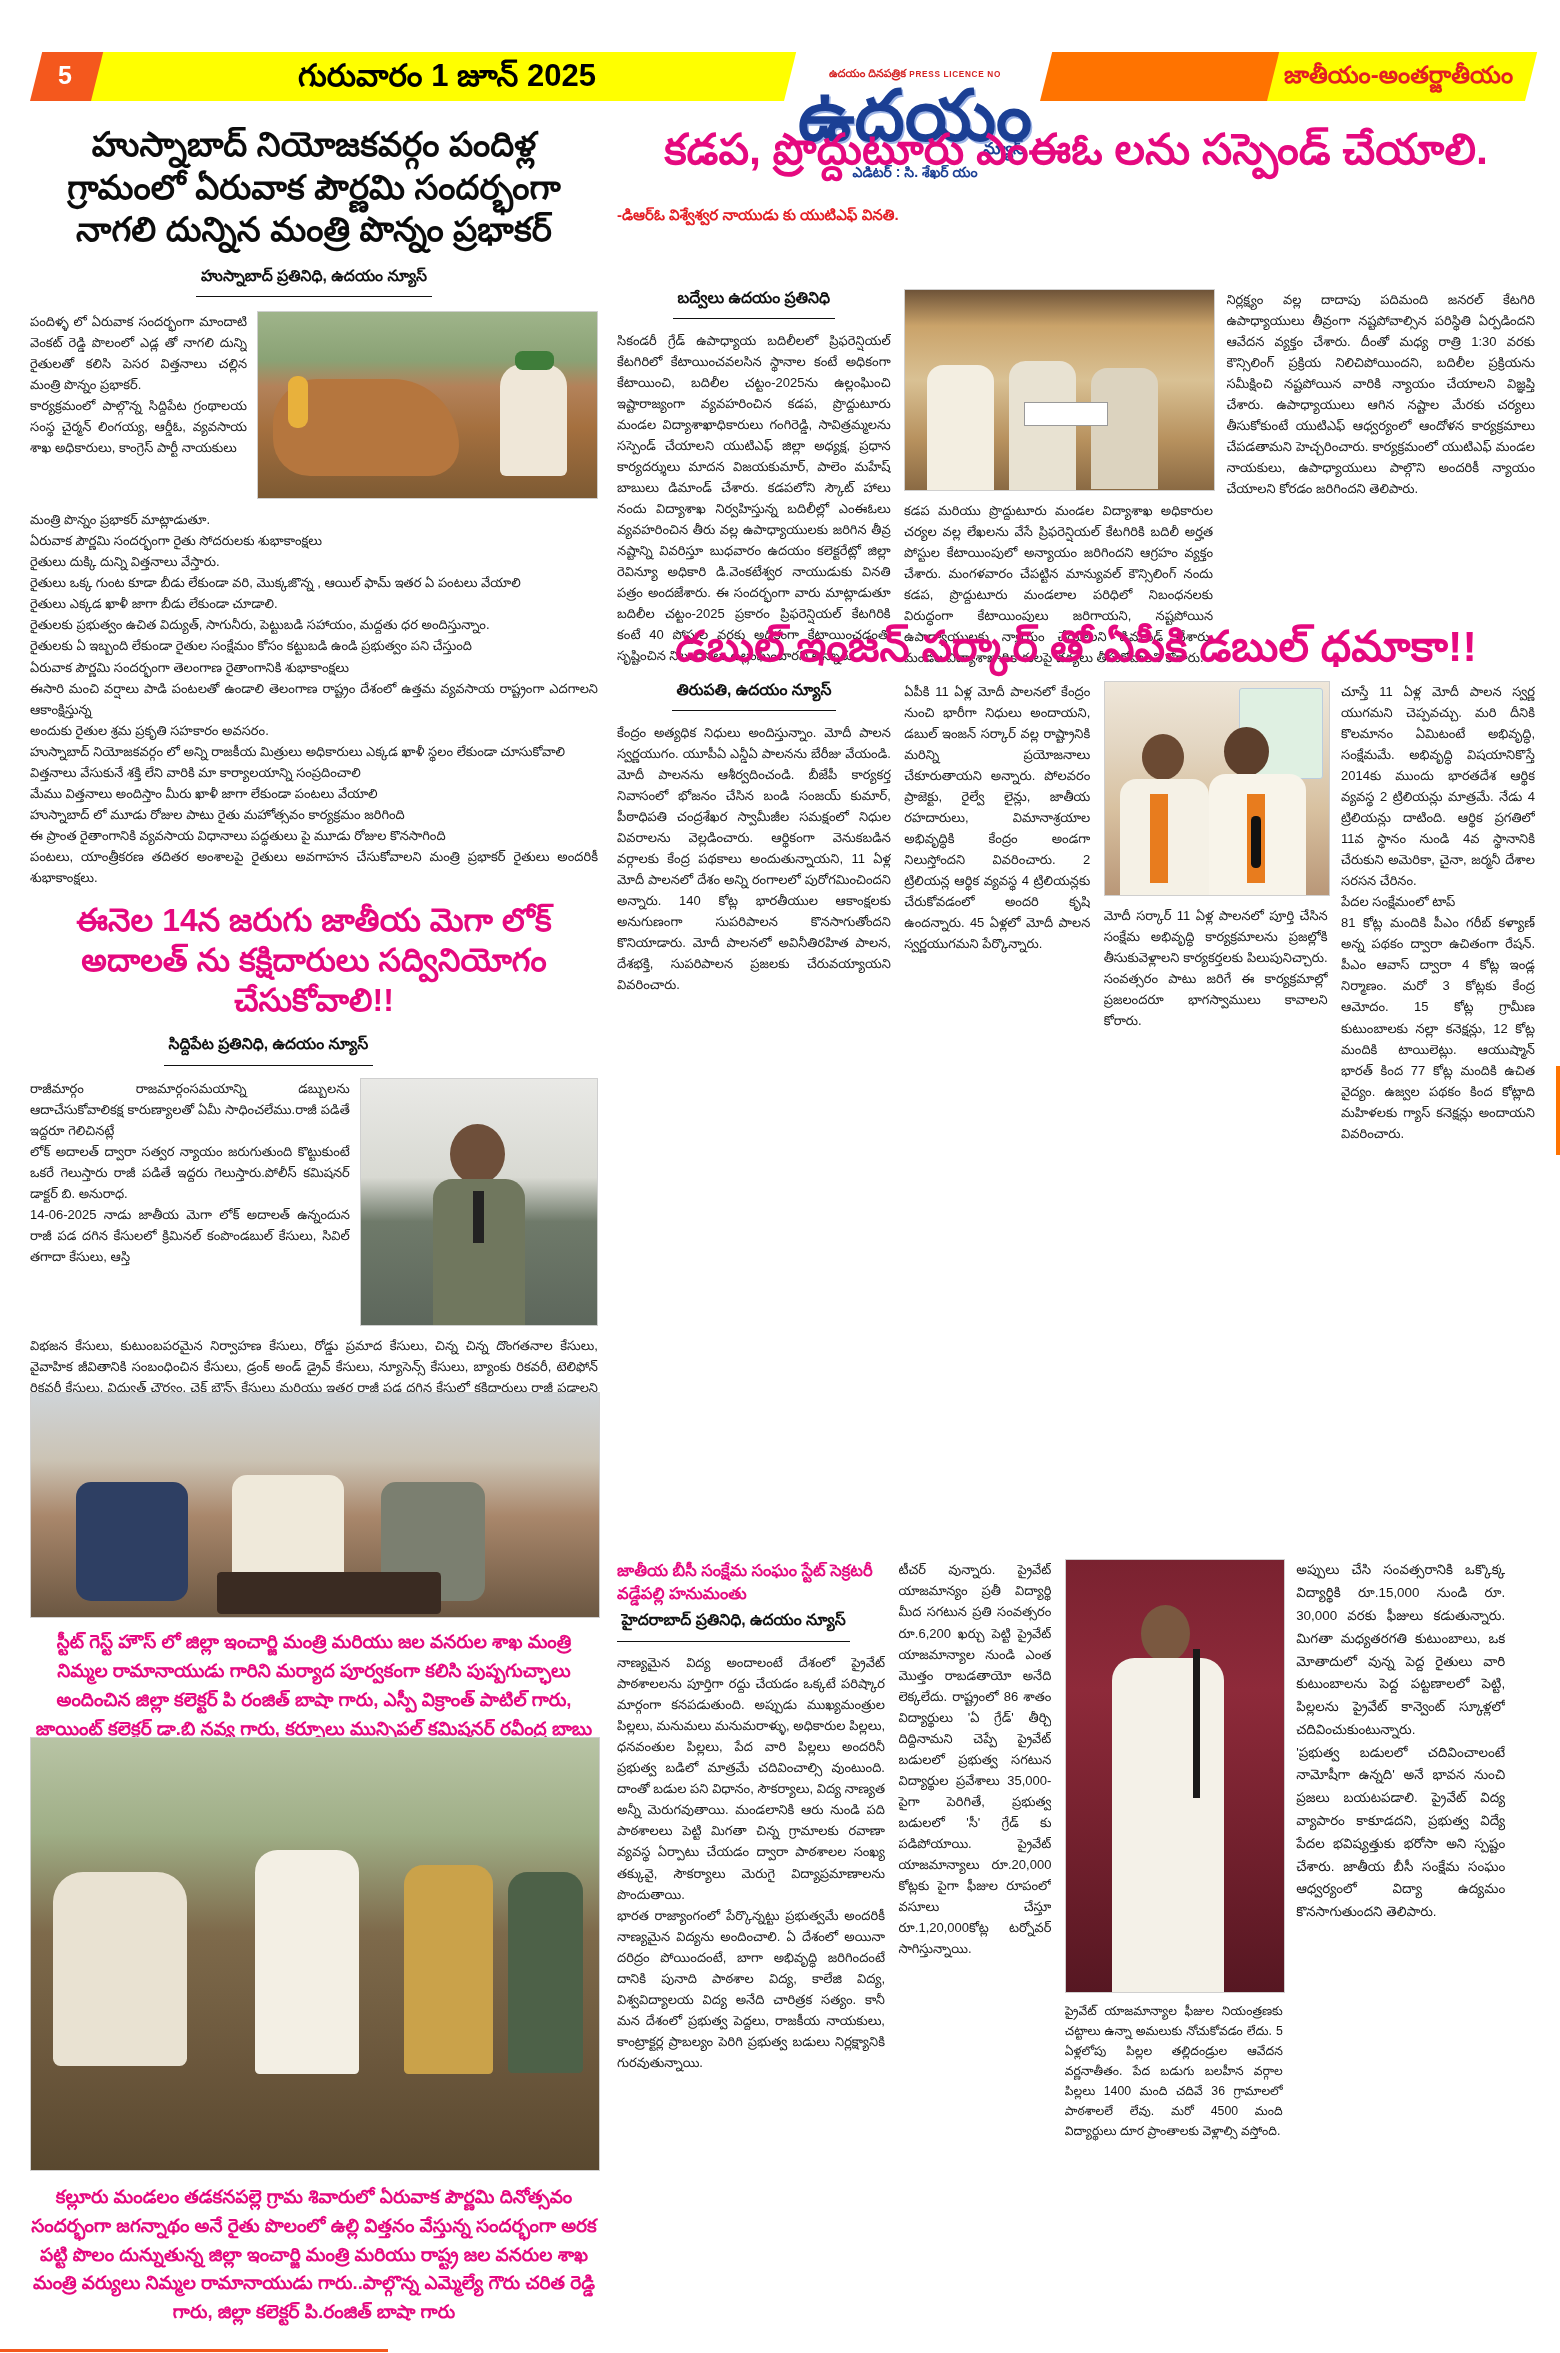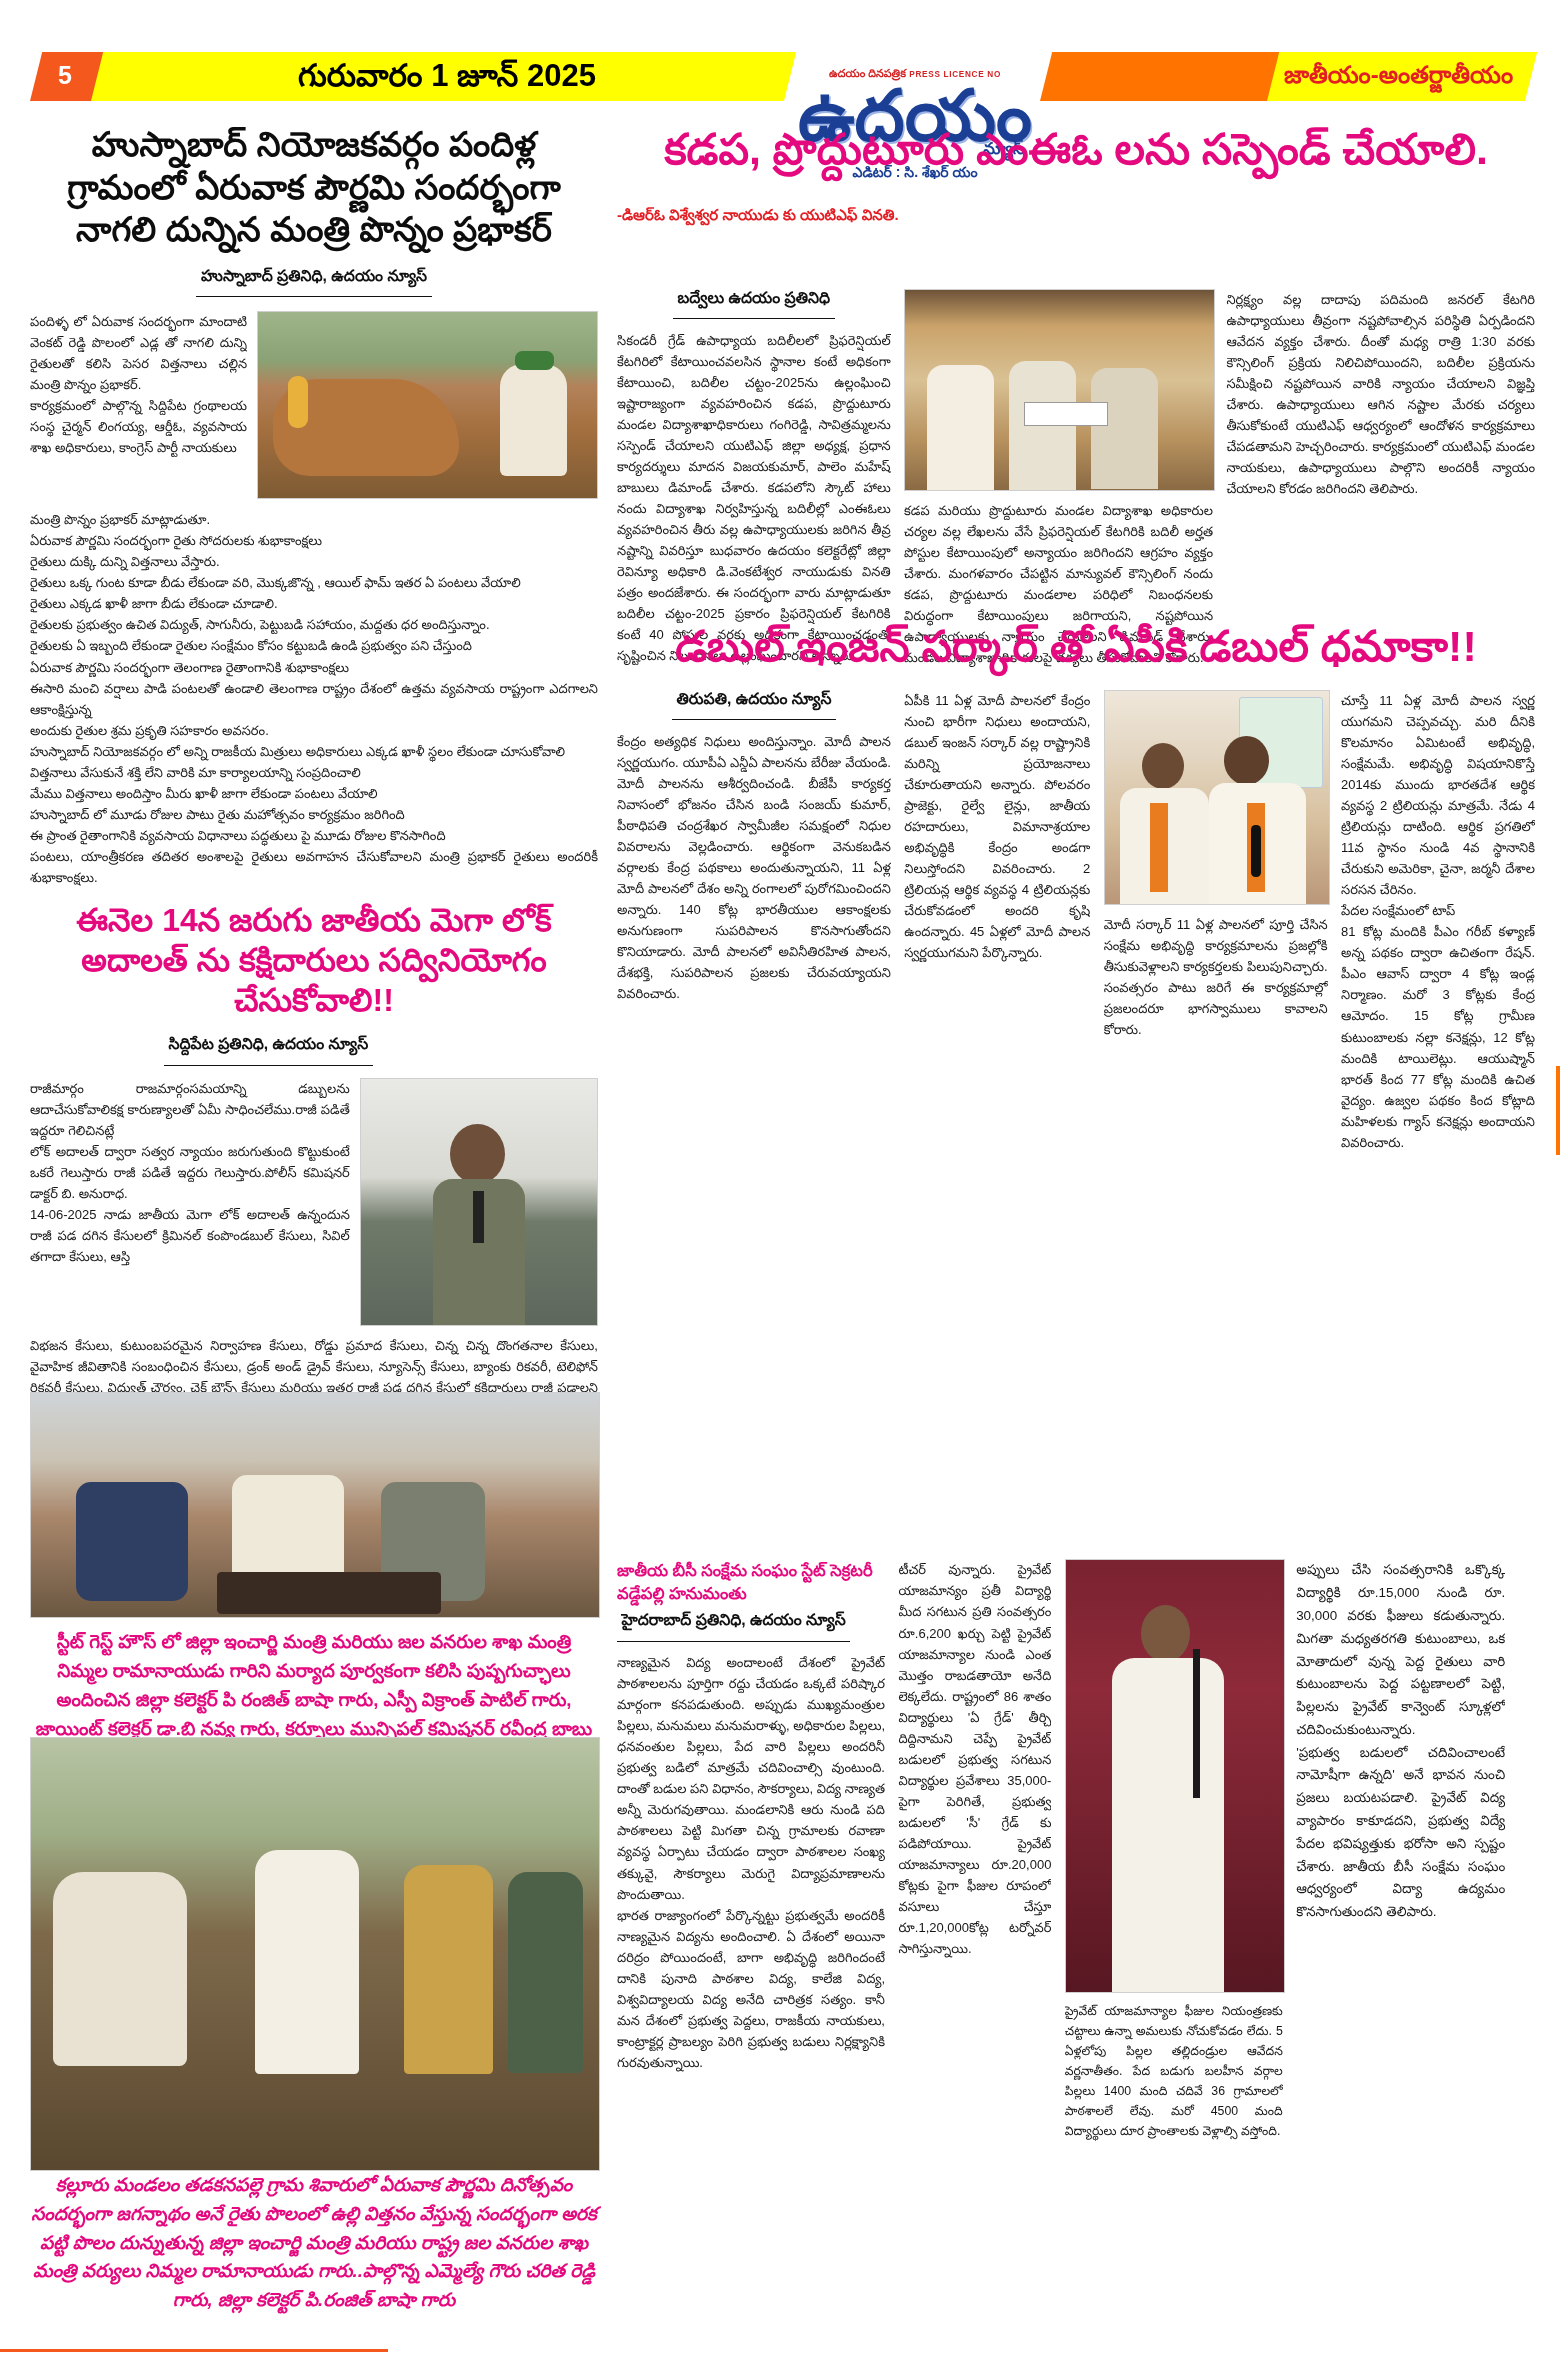--- a/index.html
+++ b/index.html
@@ -130,21 +130,21 @@
   </div>
 
   <div class="abs" style="left:30px;top:1737px;width:568px;">
     <div class="photo" style="width:568px;height:432px;background:
            linear-gradient(180deg,#b8c4a5 0%,#9fae86 22%,#7e6a4b 45%,#6b573c 75%,#59482f 100%);">
       <div style="position:absolute;left:22.4px;top:134px;width:134px;height:194px;background:#e9e2d2;border-radius:30px 30px 7.5px 7.5px;"></div>
       <div style="position:absolute;left:224px;top:112px;width:104px;height:224px;background:#f3efe4;border-radius:22.4px 22.4px 4.5px 4.5px;"></div>
       <div style="position:absolute;left:373px;top:127px;width:89px;height:209px;background:#caa24a;border-radius:19.4px 19.4px 4.5px 4.5px;"></div>
       <div style="position:absolute;left:477px;top:134px;width:75px;height:201px;background:#4d6148;border-radius:19.4px 19.4px 4.5px 4.5px;"></div>
     </div>
-    <div class="caption" style="font-style:italic;">కల్లూరు మండలం తడకనపల్లె గ్రామ శివారులో ఏరువాక పౌర్ణమి దినోత్సవం సందర్భంగా జగన్నాథం అనే రైతు పొలంలో ఉల్లి విత్తనం వేస్తున్న సందర్భంగా అరక పట్టి  పొలం దున్నుతున్న జిల్లా ఇంచార్జి మంత్రి మరియు రాష్ట్ర జల వనరుల శాఖ మంత్రి వర్యులు నిమ్మల రామానాయుడు గారు..పాల్గొన్న ఎమ్మెల్యే గౌరు చరిత రెడ్డి గారు, జిల్లా కలెక్టర్ పి.రంజిత్ బాషా గారు</div>
+    <div class="caption" style="margin-top:12px;">కల్లూరు మండలం తడకనపల్లె గ్రామ శివారులో ఏరువాక పౌర్ణమి దినోత్సవం సందర్భంగా జగన్నాథం అనే రైతు పొలంలో ఉల్లి విత్తనం వేస్తున్న సందర్భంగా అరక పట్టి  పొలం దున్నుతున్న జిల్లా ఇంచార్జి మంత్రి మరియు రాష్ట్ర జల వనరుల శాఖ మంత్రి వర్యులు నిమ్మల రామానాయుడు గారు..పాల్గొన్న ఎమ్మెల్యే గౌరు చరిత రెడ్డి గారు, జిల్లా కలెక్టర్ పి.రంజిత్ బాషా గారు</div>
   </div>
 
   <div class="abs" style="left:617px;top:123px;width:918px;">
     <div class="headline-pink" style="font-size:43px;">కడప, ప్రొద్దుటూరు ఎంఈఓ లను సస్పెండ్ చేయాలి.</div>
     <div class="subhead-red abs" style="left:0;top:83px;width:283px;">-డిఆర్ఓ విశ్వేశ్వర నాయుడు కు యుటిఎఫ్ వినతి.</div>
     <div style="display:flex;gap:13.4px;margin-top:112px;">
       <div style="width:274px;">
         <div class="byline">
           <span>బద్వేలు ఉదయం ప్రతినిధి</span>
         </div>
@@ -159,21 +159,21 @@
           <div style="position:absolute;left:119px;top:112px;width:82px;height:22.4px;background:#fff;border:0.7px solid #999;"></div>
         </div>
         <div class="bodytxt clip" style="margin-top:9px;height:246px;">కడప మరియు ప్రొద్దుటూరు మండల విద్యాశాఖ అధికారుల చర్యల వల్ల లేఖలను వేసే ప్రిఫరెన్షియల్ కేటగిరికి బదిలీ అర్హత పోస్టుల కేటాయింపులో అన్యాయం జరిగిందని ఆగ్రహం వ్యక్తం చేశారు. మంగళవారం చేపట్టిన మాన్యువల్ కౌన్సిలింగ్ నందు కడప, ప్రొద్దుటూరు మండలాల పరిధిలో నిబంధనలకు విరుద్ధంగా కేటాయింపులు జరిగాయని, నష్టపోయిన ఉపాధ్యాయులకు న్యాయం చేయాలని డిమాండ్ చేశారు. మండల విద్యాశాఖాధికారులపై చర్యలు తీసుకోవాలని కోరారు.</div>
       </div>
       <div class="bodytxt clip" style="width:309px;height:456px;">నిర్లక్ష్యం వల్ల దాదాపు పదిమంది జనరల్ కేటగిరి ఉపాధ్యాయులు తీవ్రంగా నష్టపోవాల్సిన పరిస్థితి ఏర్పడిందని ఆవేదన వ్యక్తం చేశారు. దీంతో మధ్య రాత్రి 1:30 వరకు కౌన్సిలింగ్ ప్రక్రియ నిలిచిపోయిందని, బదిలీల ప్రక్రియను సమీక్షించి నష్టపోయిన వారికి న్యాయం చేయాలని విజ్ఞప్తి చేశారు. ఉపాధ్యాయులు ఆగిన నష్టాల మేరకు చర్యలు తీసుకోకుంటే యుటిఎఫ్ ఆధ్వర్యంలో ఆందోళన కార్యక్రమాలు చేపడతామని హెచ్చరించారు. కార్యక్రమంలో యుటిఎఫ్ మండల నాయకులు, ఉపాధ్యాయులు పాల్గొని అందరికీ న్యాయం చేయాలని కోరడం జరిగిందని తెలిపారు.</div>
     </div>
   </div>
 
   <div class="abs" style="left:617px;top:620px;width:918px;">
     <div class="headline-pink" style="font-size:43px;">డబుల్ ఇంజన్ సర్కార్ తో ఏపీకి డబుల్ ధమాకా!!</div>
-    <div style="display:flex;gap:13.4px;margin-top:16px;">
+    <div style="display:flex;gap:13.4px;margin-top:7px;">
       <div style="width:274px;">
         <div class="byline">
           <span>తిరుపతి, ఉదయం న్యూస్</span>
         </div>
         <div class="bodytxt clip" style="margin-top:10.4px;height:790px;">కేంద్రం  అత్యధిక నిధులు అందిస్తున్నాం. మోదీ పాలన స్వర్ణయుగం. యూపీఏ ఎన్డీఏ పాలనను బేరీజు వేయండి. మోదీ పాలనను ఆశీర్వదించండి. బీజేపీ కార్యకర్త నివాసంలో భోజనం చేసిన బండి సంజయ్ కుమార్, పీఠాధిపతి చంద్రశేఖర స్వామీజీల సమక్షంలో నిధుల వివరాలను వెల్లడించారు. ఆర్థికంగా వెనుకబడిన వర్గాలకు కేంద్ర పథకాలు అందుతున్నాయని, 11 ఏళ్ల మోదీ పాలనలో దేశం అన్ని రంగాలలో పురోగమించిందని అన్నారు. 140 కోట్ల భారతీయుల ఆకాంక్షలకు అనుగుణంగా సుపరిపాలన కొనసాగుతోందని కొనియాడారు. మోదీ పాలనలో అవినీతిరహిత పాలన, దేశభక్తి, సుపరిపాలన ప్రజలకు చేరువయ్యాయని వివరించారు.</div>
       </div>
       <div class="bodytxt clip" style="width:186px;height:835px;">ఏపీకి 11 ఏళ్ల మోదీ పాలనలో కేంద్రం నుంచి భారీగా నిధులు అందాయని, డబుల్ ఇంజన్ సర్కార్ వల్ల రాష్ట్రానికి మరిన్ని ప్రయోజనాలు చేకూరుతాయని అన్నారు. పోలవరం ప్రాజెక్టు, రైల్వే లైన్లు, జాతీయ రహదారులు, విమానాశ్రయాల అభివృద్ధికి కేంద్రం అండగా నిలుస్తోందని వివరించారు. 2 ట్రిలియన్ల ఆర్థిక వ్యవస్థ 4 ట్రిలియన్లకు చేరుకోవడంలో అందరి కృషి ఉందన్నారు. 45 ఏళ్లలో మోదీ పాలన స్వర్ణయుగమని పేర్కొన్నారు.</div>
       <div style="width:224px;">
         <div class="photo" style="width:224px;height:213px;background:
                linear-gradient(180deg,#efe7da 0%,#e3d6c2 30%,#d8c1a0 60%,#b99778 100%);">

